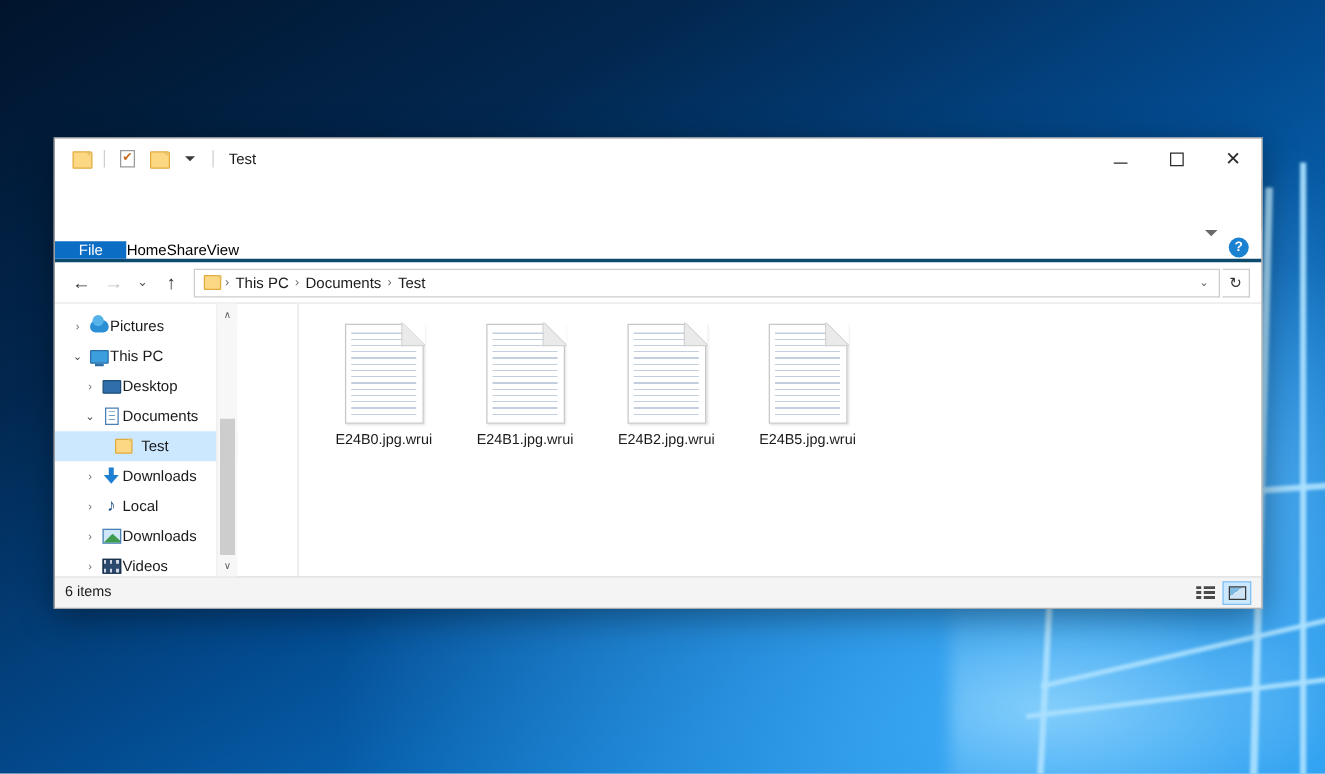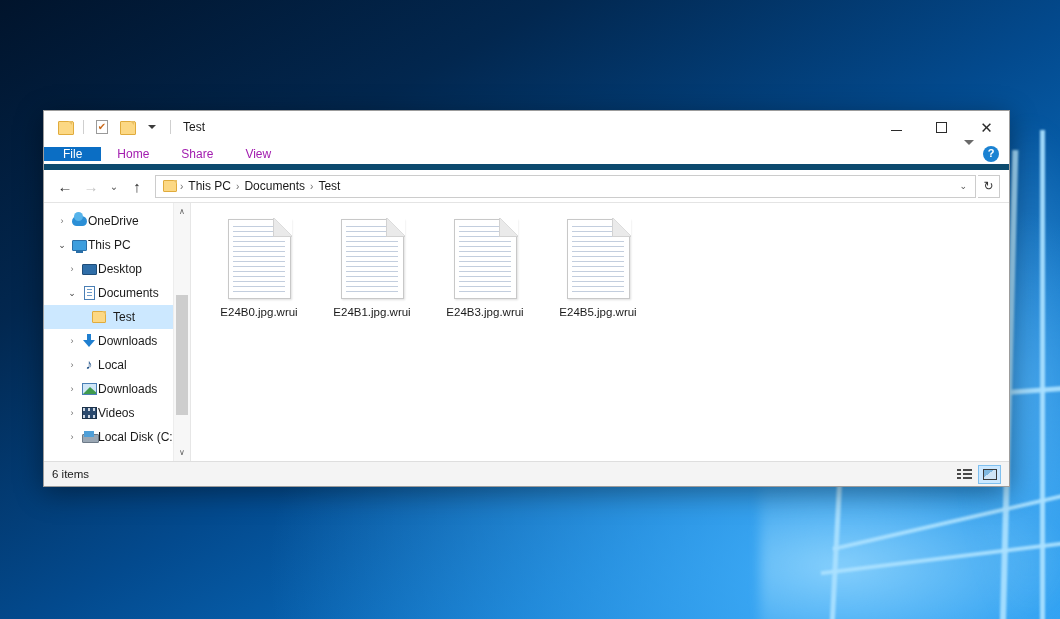--- a/index.html
+++ b/index.html
@@ -67,26 +67,26 @@
   .caret-dn { width: 0; height: 0; border-left: 4px solid transparent; border-right: 4px solid transparent; border-top: 4px solid #3b3b3b; }
   #win-title { font-size: 12px; color: #1a1a1a; margin-left: 9px; }
   #winbtns { margin-left: auto; display: flex; height: 32px; }
   .winbtn { width: 45px; height: 32px; display: flex; align-items: center; justify-content: center; color: #2b2b2b; }
   .glyph-min { width: 11px; height: 1px; background: #2b2b2b; margin-top: 6px; }
   .glyph-max { width: 11px; height: 11px; border: 1px solid #2b2b2b; }
   .glyph-close { font-size: 15px; line-height: 1; font-weight: 300; }
 
   
   #ribbon {
-    height: 27px; background: #ffffff; display: flex; align-items: center;
-    border-bottom: 6px solid #0c4a6e; flex: none;
+    height: 27px; background: #ffffff; display: flex; align-items: flex-end;
+    border-bottom: 3px solid #0c4a6e; flex: none; margin-top: 40px;
   }
   .tab {
-    display: flex; align-items: center; padding: 0 16px;
-    font-size: 12px; color: #a21caf;
+    display: flex; align-items: center; padding: 0 0;
+    font-size: 12px; color: #000000;
   }
   #tab-file { background: #0b6ec4; color: #fff; padding: 0 19px; }
   #ribbon-right { margin-left: auto; display: flex; align-items: center; gap: 9px; padding-right: 10px; }
   .chev-dn { width: 0; height: 0; border-left: 5px solid transparent; border-right: 5px solid transparent; border-top: 5px solid #6a6a6a; }
   .help-ico {
     width: 16px; height: 16px; border-radius: 50%; background: #1b82d2;
     color: #fff; font-size: 11px; font-weight: bold;
     display: flex; align-items: center; justify-content: center; line-height: 1;
   }
 
@@ -174,21 +174,21 @@
   .ic-disk::after { content: ""; position: absolute; left: 2px; top: 0; width: 10px; height: 6px; background: #4f9fd8; }
 
   
   #sb-scroll { position: absolute; right: 0; top: 0; width: 17px; height: 100%; background: #f7f7f7; border-left: 1px solid #ededed; }
   .sb-arrow { height: 17px; display: flex; align-items: center; justify-content: center; font-size: 8px; color: #606060; background: #f7f7f7; }
   #sb-arrow-dn { position: absolute; bottom: 0; left: 0; right: 0; }
   #sb-thumb { position: absolute; left: 2px; right: 2px; top: 92px; height: 120px; background: #cdcdcd; }
 
   #content {
     flex: 1; background: #fff; border-left: 1px solid #e6e6e6;
-    padding: 12px 0 0 14px; min-width: 0; overflow: hidden;
+    padding: 12px 0 0 14px; min-width: 0; overflow: hidden; margin-left: 48px;
   }
   #filegrid { display: flex; flex-wrap: wrap; gap: 0 5px; }
   .file {
     width: 108px; padding: 4px 2px 6px; display: flex; flex-direction: column;
     align-items: center; gap: 7px;
   }
   .docico { width: 63px; height: 80px; position: relative; }
   .docico .sheet {
     position: absolute; inset: 0; background: #ffffff;
     border: 1px solid #c8c8c8;
@@ -313,21 +313,21 @@
     </div>
 
     <div id="wbody">
 
       <div id="sidebar">
         <div class="tree-row" style="padding-left:10px">
           <span class="tw">›</span>
           <span class="ti">
               <span class="ic-cloud"></span>
             </span>
-          <span class="lbl">OneDrive</span>
+          <span class="lbl">Pictures</span>
         </div>
         <div class="tree-row" style="padding-left:10px">
           <span class="tw open">⌄</span>
           <span class="ti">
               <span class="ic-pc"></span>
             </span>
           <span class="lbl">This PC</span>
         </div>
         <div class="tree-row" style="padding-left:20px">
           <span class="tw">›</span>
@@ -412,21 +412,21 @@
             </div>
             <div class="fname">E24B1.jpg.wrui</div>
           </div>
           <div class="file">
             <div class="docico">
               <div class="sheet"></div>
                 <div class="lines"></div>
                 <div class="foldmask"></div>
                 <div class="fold"></div>
             </div>
-            <div class="fname">E24B3.jpg.wrui</div>
+            <div class="fname">E24B2.jpg.wrui</div>
           </div>
           <div class="file">
             <div class="docico">
               <div class="sheet"></div>
                 <div class="lines"></div>
                 <div class="foldmask"></div>
                 <div class="fold"></div>
             </div>
             <div class="fname">E24B5.jpg.wrui</div>
           </div>

